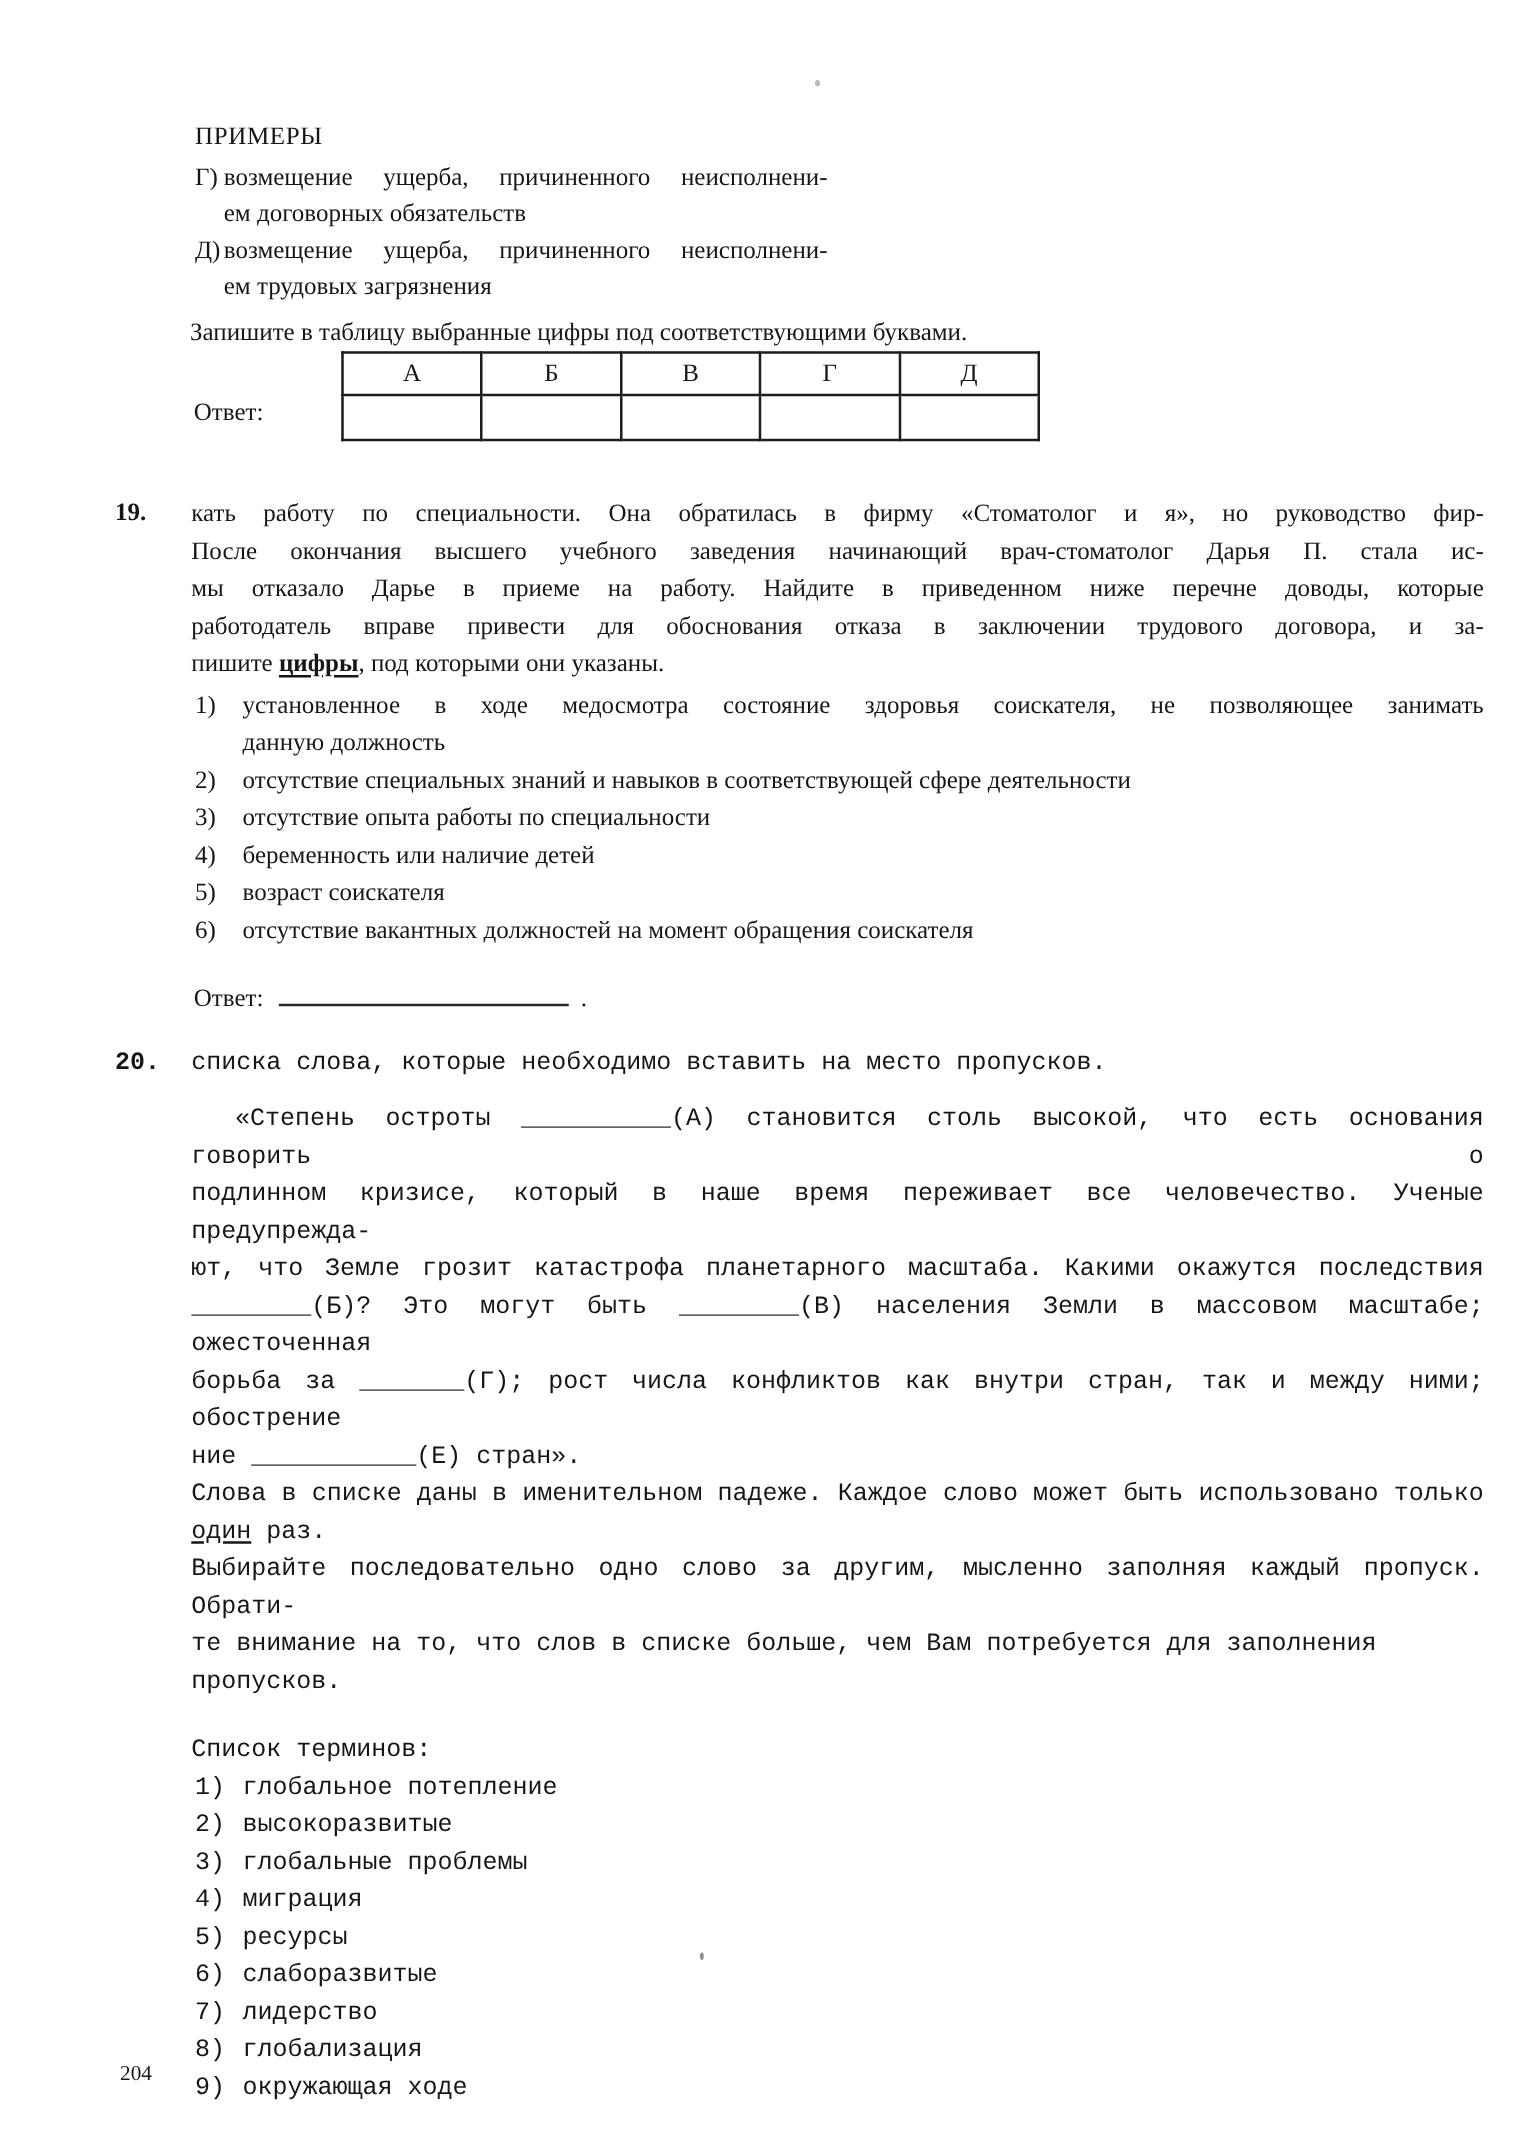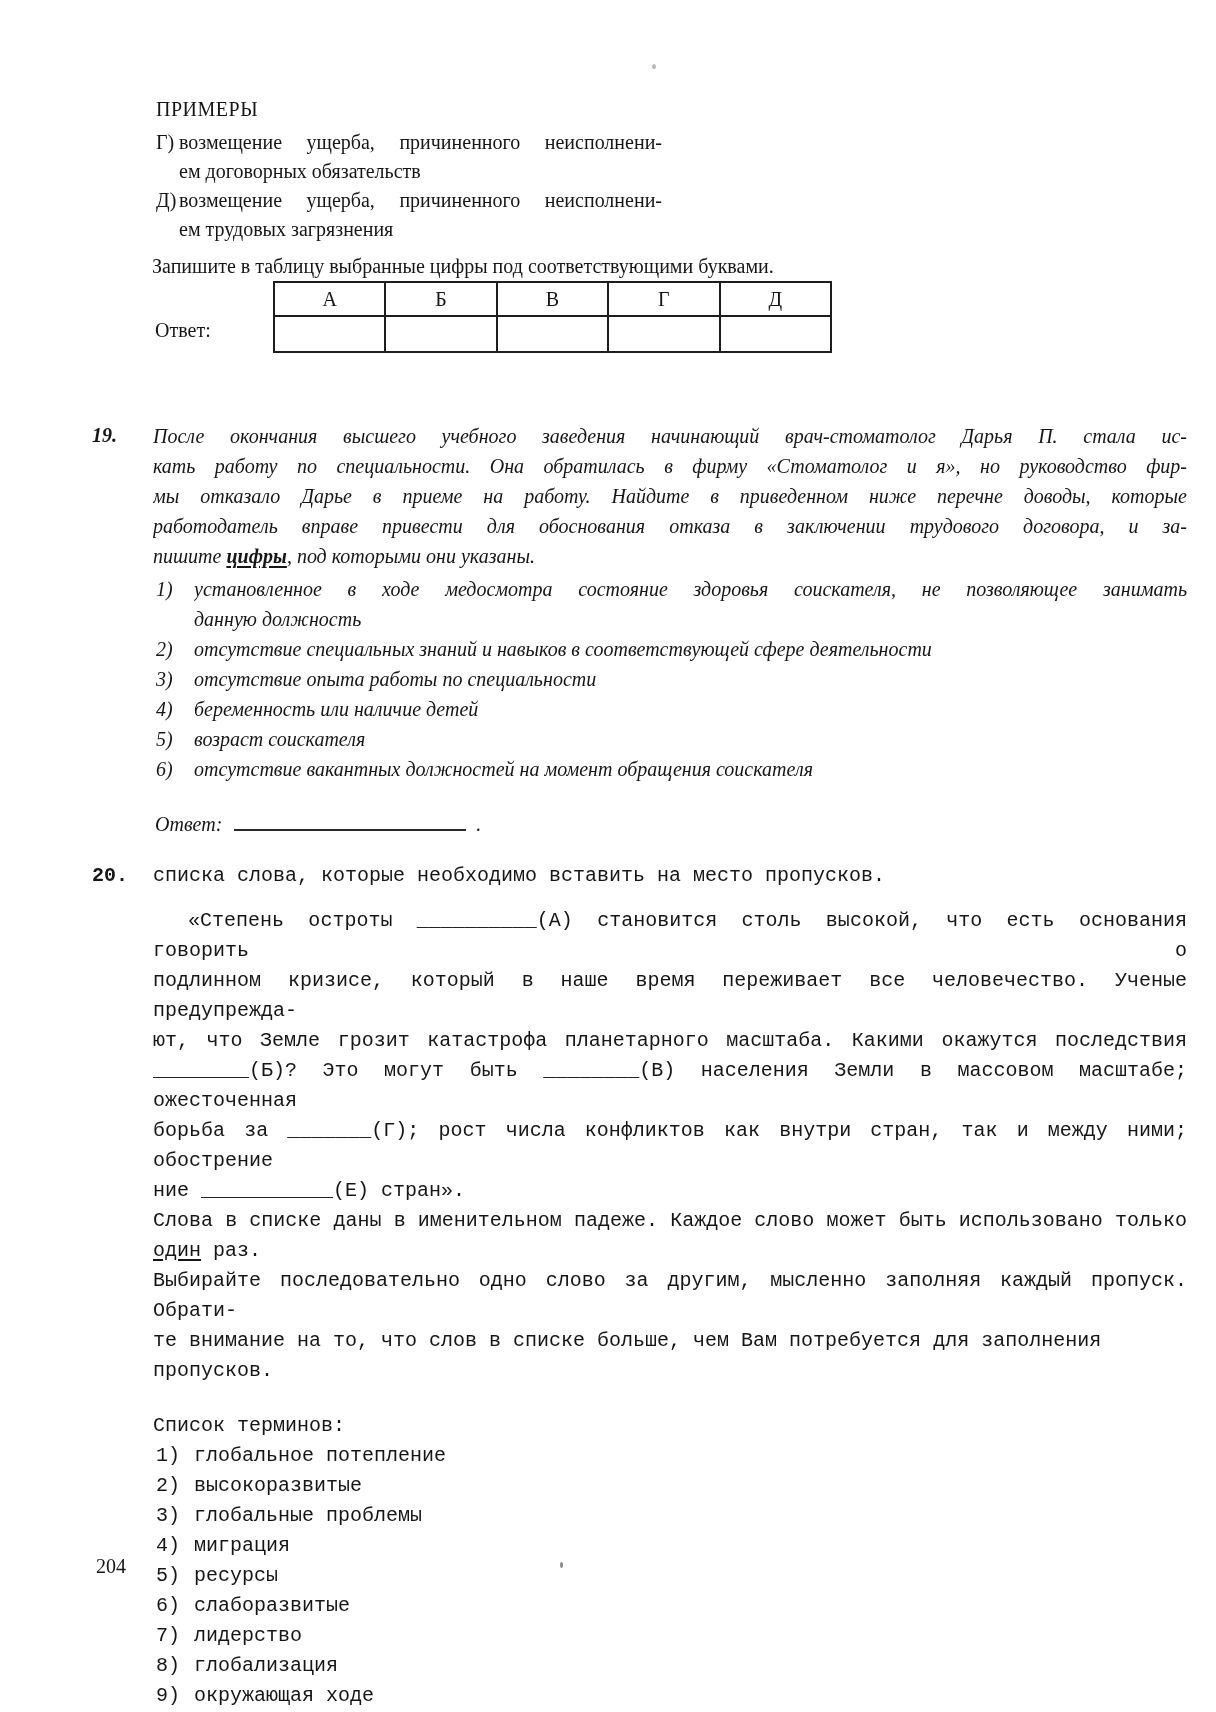--- a/index.html
+++ b/index.html
@@ -29,40 +29,40 @@
   .ex-instruction{margin-left:60px;margin-top:8px;}
   .ex-answer-row{margin-left:63px;display:flex;}
   .ex-answer-label{width:118px;flex:0 0 118px;align-self:flex-end;padding-bottom:8px;}
   table.ans-table{border-collapse:collapse;table-layout:fixed;width:559px;}
   table.ans-table td{border:2px solid #1d1d1d;text-align:center;padding:0;font-size:20px;}
   table.ans-table .hrow td{height:32px;}
   table.ans-table .vrow td{height:34px;}
 
   
   .question{display:flex;}
-  .q19{margin-top:68px;font-style:italic;}
+  .q19{margin-top:43px;}
   .q20{margin-top:22px;font-family:Liberation Mono, monospace;}
   .q-num{width:61px;flex:0 0 61px;font-weight:bold;}
   .q-body{width:1034px;flex:0 0 1034px;line-height:30px;}
   .options{margin-top:3px;}
   .opt{display:flex;padding-left:3px;}
   .opt-num{width:38px;flex:0 0 38px;}
   .opt-text{width:993px;flex:0 0 993px;}
   .q-answer{margin-top:25px;padding-left:2px;}
   .ans-blank{display:inline-block;width:232px;border-bottom:2px solid #2a2a2a;margin-left:12px;vertical-align:baseline;}
   .ans-dot{margin-left:10px;}
 
   .passage{margin-top:15px;}
   .passage .indent{text-indent:35px;}
   .terms-title{margin-top:25px;}
   .terms{line-height:30px;}
   .term{display:flex;padding-left:3px;}
   .term-num{width:38px;flex:0 0 38px;}
 
-  .page-num{position:absolute;left:96px;top:1552px;font-size:20px;}
+  .page-num{position:absolute;left:96px;top:1644px;font-size:17px;}
   .speck{position:absolute;background:#b9b9b9;border-radius:50%;}
   .speck.s1{left:652px;top:64px;width:4px;height:5px;}
   .speck.s2{left:560px;top:1562px;width:3px;height:6px;background:#8f8f8f;}
 </style>
 </head>
 <body>
 
 <div class="page">
 
   <section>
@@ -105,22 +105,22 @@
             <td></td>
           </tr>
         </tbody>
       </table>
     </div>
   </section>
 
   <section class="question q19">
     <div class="q-num">19.</div>
     <div class="q-body">
+      <div class="jline">кать работу по специальности. Она обратилась в фирму «Стоматолог и я», но руководство фир-</div>
       <div class="jline">После окончания высшего учебного заведения начинающий врач-стоматолог Дарья П. стала ис-</div>
-      <div class="jline">кать работу по специальности. Она обратилась в фирму «Стоматолог и я», но руководство фир-</div>
       <div class="jline">мы отказало Дарье в приеме на работу. Найдите в приведенном ниже перечне доводы, которые</div>
       <div class="jline">работодатель вправе привести для обоснования отказа в заключении трудового договора, и за-</div>
       <div class="lline"><span>пишите </span><span class="u-bold">цифры</span><span>, под которыми они указаны.</span></div>
 
       <div class="options">
         <div class="opt">
           <span class="opt-num">1)</span>
           <div class="opt-text">
             <div class="jline">установленное в ходе медосмотра состояние здоровья соискателя, не позволяющее занимать</div>
             <div class="lline">данную должность</div>

